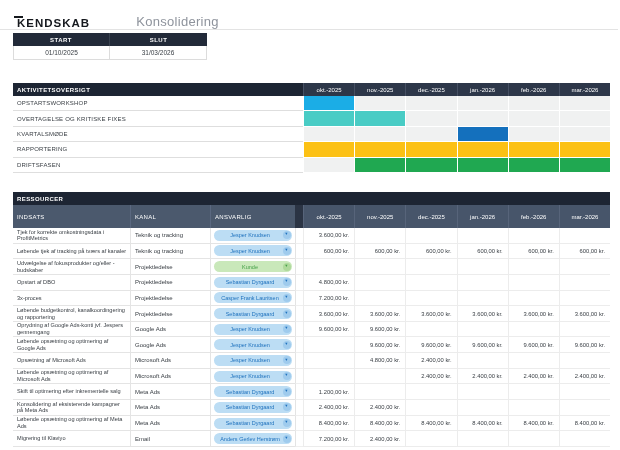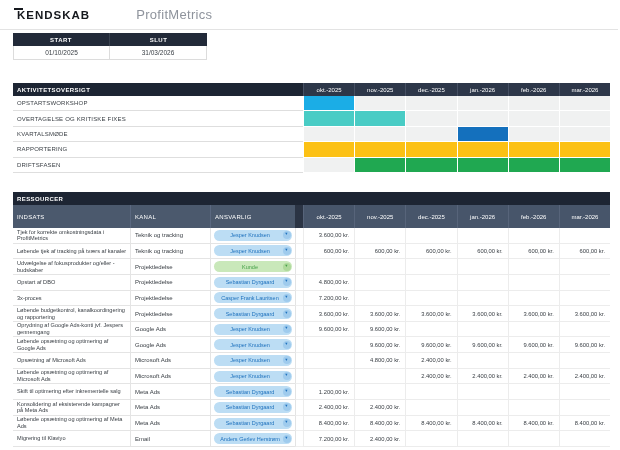--- a/index.html
+++ b/index.html
@@ -4,21 +4,21 @@
 <style>
   * { margin:0; padding:0; box-sizing:border-box; }
   html,body { width:620px; height:450px; }
   body {
     position:relative; overflow:hidden; background:#ffffff;
     font-family:"Liberation Sans", sans-serif; color:#3b4046;
   }
 
   
   .topbar { position:absolute; top:0; left:0; width:618px; height:30px;
-    background:#fff; border-bottom:1px solid #e3e3e3; display:flex; align-items:center; }
+    background:#fff; border-bottom:1px solid #e3e3e3; display:flex; align-items:flex-end; }
   .logo { margin-left:17px; font-size:11.5px; font-weight:700; letter-spacing:1px;
     color:#15181d; position:relative; }
   .logo::before { content:""; position:absolute; left:-3px; top:-1px; width:9px; height:2px; background:#15181d; }
   .page-title { margin-left:46px; font-size:13px; color:#8e939c; letter-spacing:0.3px; }
 
   
   .period { position:absolute; top:33px; left:13px; width:194px; }
   .period-row { display:grid; grid-template-columns:1fr 1fr; }
   .period-head .pcell { background:#222a39; color:#fff; font-size:6px; font-weight:700;
     letter-spacing:0.5px; height:13px; display:flex; align-items:center; justify-content:center;
@@ -71,21 +71,21 @@
   .pill .pill-label { padding-right:6px; }
   .pill .arrow { position:absolute; right:1.5px; top:50%; transform:translateY(-50%);
     width:8px; height:8px; border-radius:50%; display:flex; align-items:center;
     justify-content:center; font-size:3.8px; line-height:1; }
 </style>
 </head>
 <body>
 
 <div class="topbar">
   <div class="logo">KENDSKAB</div>
-  <div class="page-title">ProfitMetrics</div>
+  <div class="page-title">Konsolidering</div>
 </div>
 
 <div class="period">
   <div class="period-row period-head">
     <div class="pcell">START</div>
     <div class="pcell">SLUT</div>
   </div>
   <div class="period-row period-body">
     <div class="pcell">01/10/2025</div>
     <div class="pcell">31/03/2026</div>

